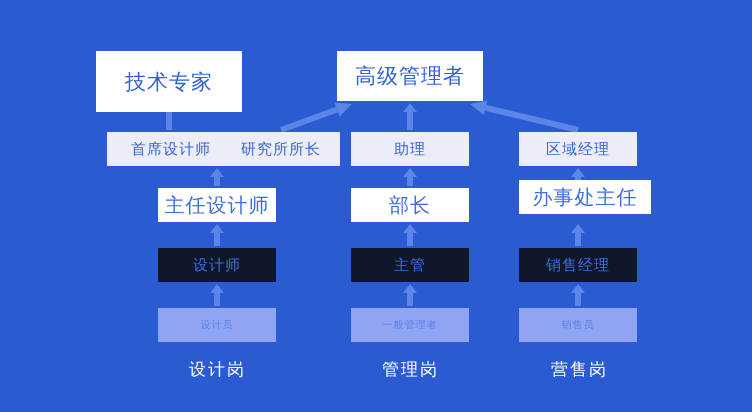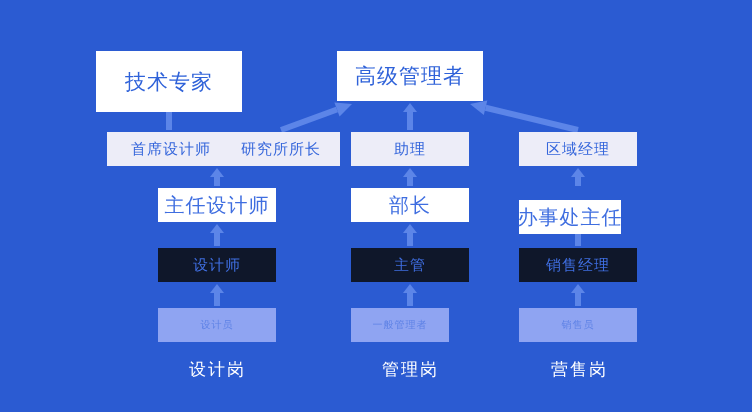--- a/index.html
+++ b/index.html
@@ -146,27 +146,27 @@
       </div>
       <div class="box tier-1" style="left: 351px; top: 132px; width: 118px;">
         <span>助理</span>
       </div>
       <div class="box tier-2" style="left: 351px; top: 188px; width: 118px;">
         <span>部长</span>
       </div>
       <div class="box tier-3" style="left: 351px; top: 248px; width: 118px;">
         <span>主管</span>
       </div>
-      <div class="box tier-4" style="left: 351px; top: 308px; width: 98px;">
+      <div class="box tier-4" style="left: 351px; top: 308px; width: 118px;">
         <span>一般管理者</span>
       </div>
       <div class="box tier-1" style="left: 519px; top: 132px; width: 118px;">
         <span>区域经理</span>
       </div>
-      <div class="box tier-2" style="left: 519px; top: 200px; width: 102px;">
+      <div class="box tier-2" style="left: 519px; top: 180px; width: 132px;">
         <span>办事处主任</span>
       </div>
       <div class="box tier-3" style="left: 519px; top: 248px; width: 118px;">
         <span>销售经理</span>
       </div>
       <div class="box tier-4" style="left: 519px; top: 308px; width: 118px;">
         <span>销售员</span>
       </div>
     </div>
   <div id="labels-layer">

